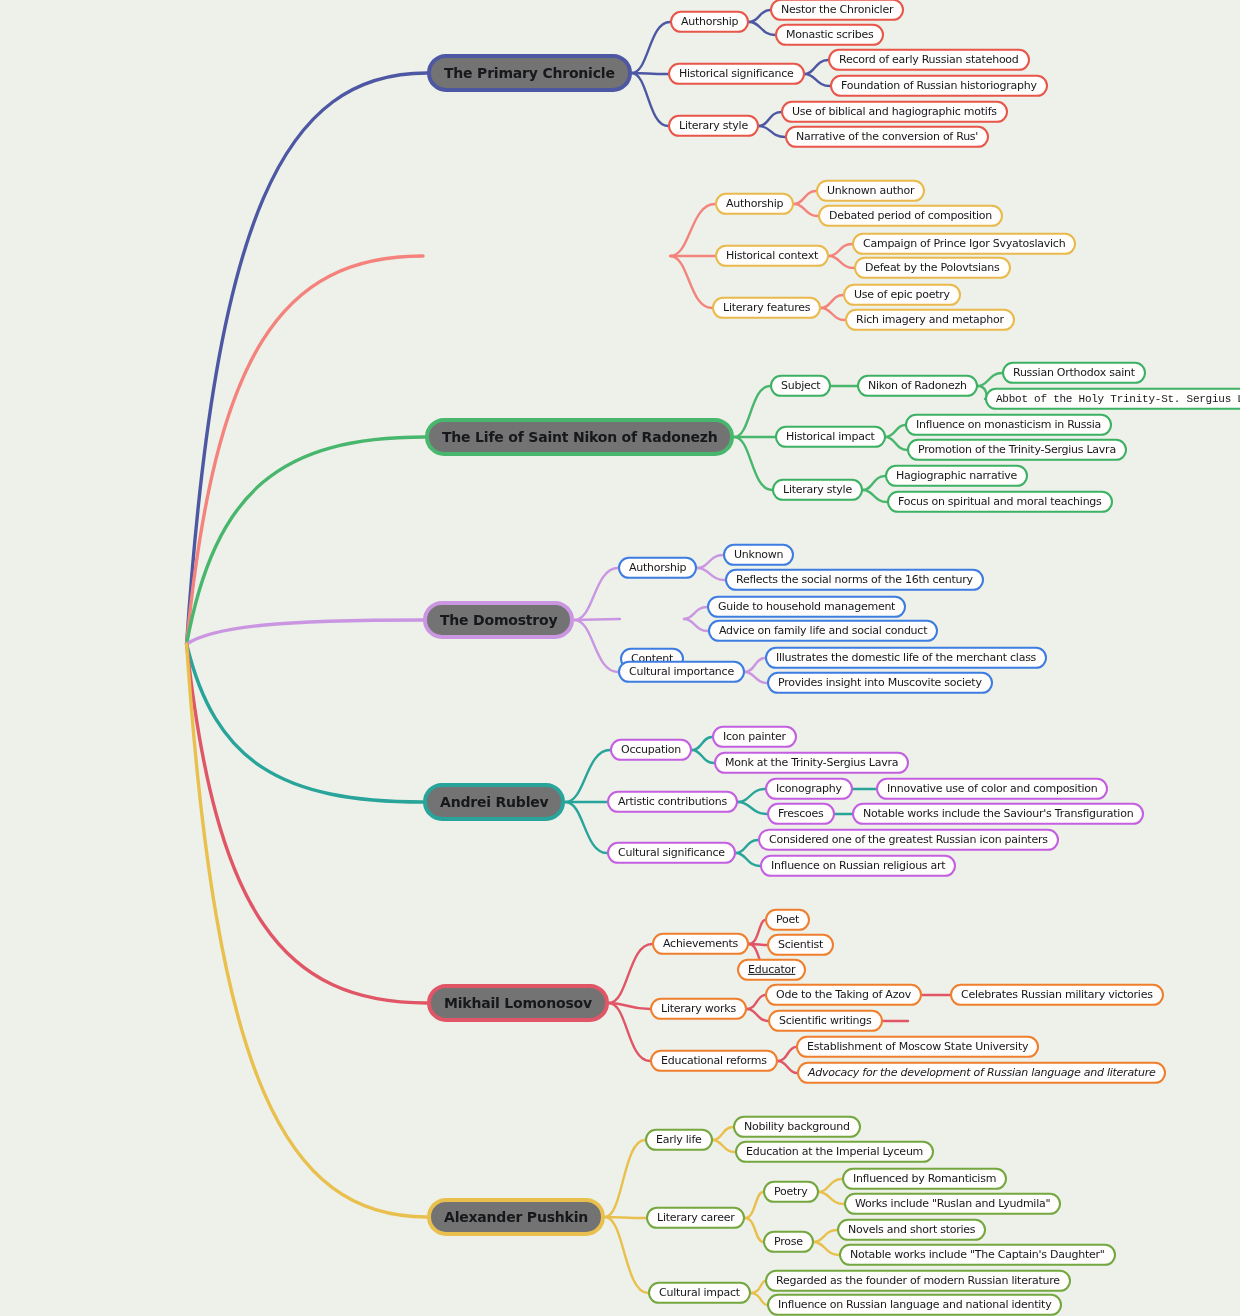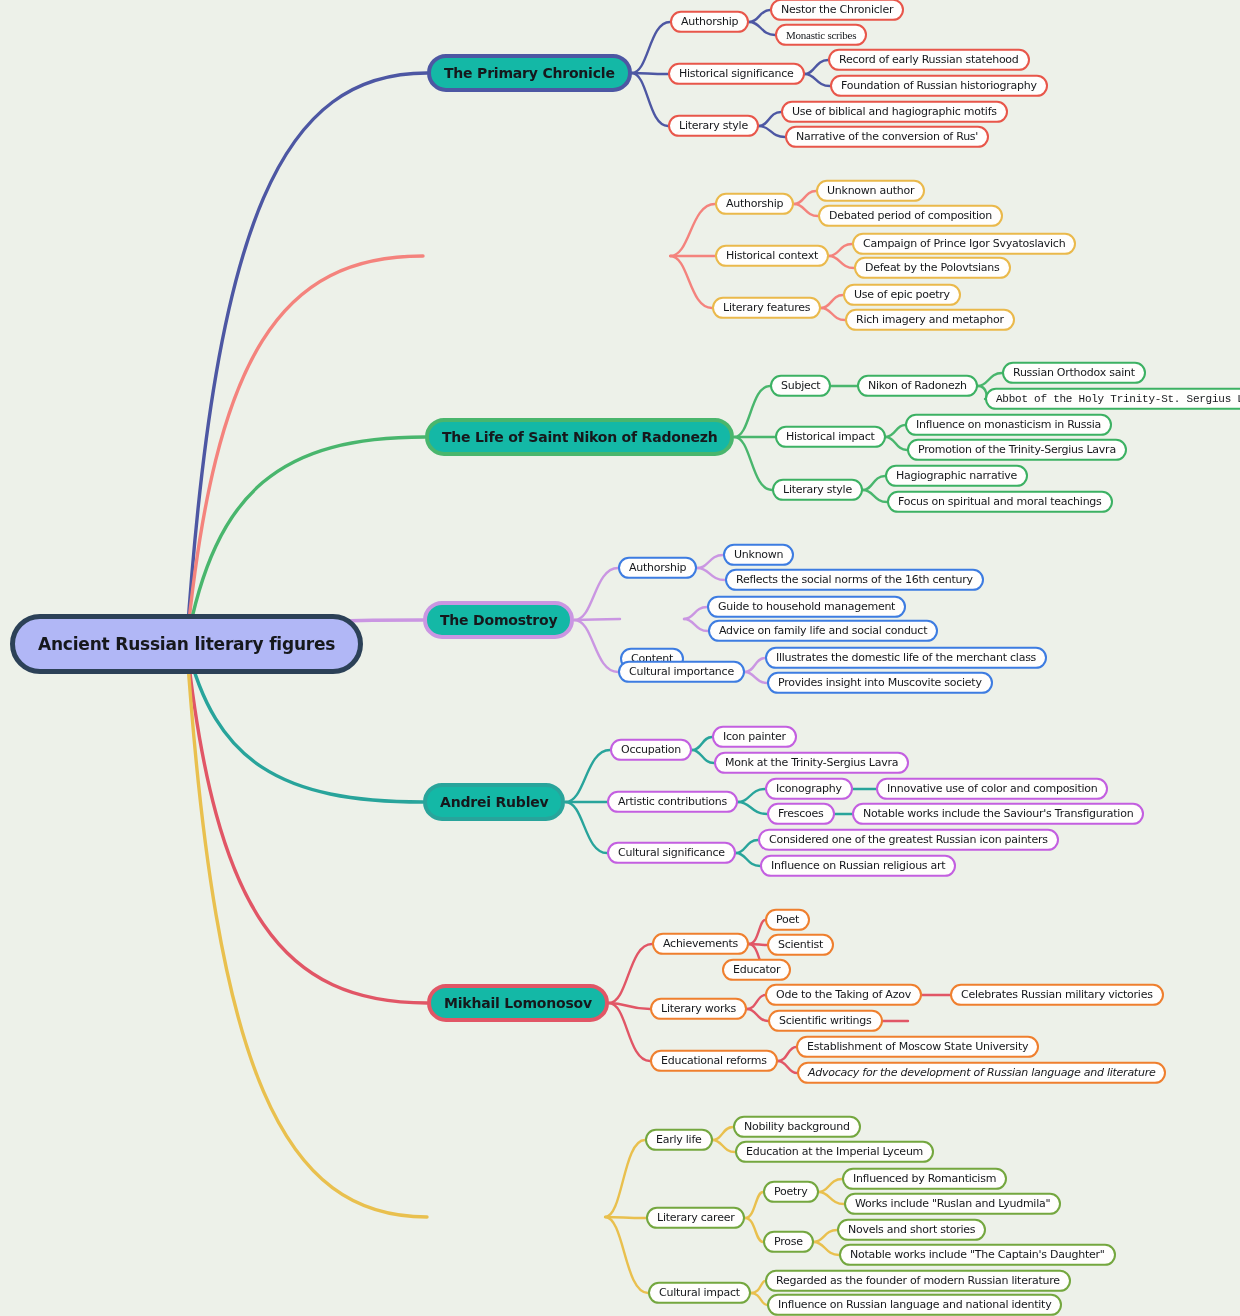--- a/index.html
+++ b/index.html
@@ -11,21 +11,21 @@
   #edges{position:absolute;left:0;top:0;width:1240px;height:1316px;}
   .node{
     position:absolute;transform:translateY(-50%);box-sizing:border-box;
     white-space:nowrap;background:#fffefd;line-height:1.3;
   }
   .root{
     background:#b1b7f6;border:5px solid #2c4157;border-radius:32px;
     padding:14px 23px;font-size:17px;font-weight:bold;letter-spacing:-0.2px;
   }
   .branch{
-    background:#14b8a6;border:4px solid #a21caf;border-radius:21px;
+    background:#737373;border:4px solid #a21caf;border-radius:21px;
     padding:6px 13px;font-size:14px;font-weight:bold;letter-spacing:-0.2px;
   }
   .sub{
     border:2px solid #888;border-radius:12px;
     padding:2px 9px;font-size:11px;letter-spacing:-0.25px;
   }
 </style>
 </head>
 <body>
 
@@ -105,25 +105,24 @@
       <path d="M 745.4,1218 C 755.4,1218 755.4,1192 763,1192" fill="none" stroke="#e9c04e" stroke-width="2.4" stroke-linecap="round"></path>
       <path d="M 818.6,1192 C 829.1,1192 829.1,1179 842,1179" fill="none" stroke="#e9c04e" stroke-width="2.4" stroke-linecap="round"></path>
       <path d="M 818.6,1192 C 830,1192 830,1204 844,1204" fill="none" stroke="#e9c04e" stroke-width="2.4" stroke-linecap="round"></path>
       <path d="M 745.4,1218 C 755.4,1218 755.4,1242 763,1242" fill="none" stroke="#e9c04e" stroke-width="2.4" stroke-linecap="round"></path>
       <path d="M 813.7,1242 C 824.2,1242 824.2,1230 837,1230" fill="none" stroke="#e9c04e" stroke-width="2.4" stroke-linecap="round"></path>
       <path d="M 813.7,1242 C 825.1,1242 825.1,1255 839,1255" fill="none" stroke="#e9c04e" stroke-width="2.4" stroke-linecap="round"></path>
       <path d="M 605.1,1217 C 624.4,1217 624.4,1293 648,1293" fill="none" stroke="#e9c04e" stroke-width="2.4" stroke-linecap="round"></path>
       <path d="M 750.9,1293 C 760.9,1293 760.9,1281 765,1281" fill="none" stroke="#e9c04e" stroke-width="2.4" stroke-linecap="round"></path>
       <path d="M 750.9,1293 C 760.9,1293 760.9,1305 767,1305" fill="none" stroke="#e9c04e" stroke-width="2.4" stroke-linecap="round"></path>
     </svg>
-<div class="node root" style="left: 10px; top: 644px; border-color: rgb(44, 65, 87); background: rgb(177, 183, 246);">Ancient Russian literary figures</div>
     <div class="node branch" style="left: 427px; top: 73px; border-color: rgb(77, 87, 163);">The Primary Chronicle</div>
     <div class="node sub" style="left: 670px; top: 22px; border-color: rgb(232, 86, 74);">Authorship</div>
     <div class="node sub" style="left: 770px; top: 10px; border-color: rgb(232, 86, 74);">Nestor the Chronicler</div>
-    <div class="node sub" style="left: 775px; top: 35px; border-color: rgb(232, 86, 74); font-family: Liberation Serif, serif;">Monastic scribes</div>
+    <div class="node sub" style="left: 775px; top: 35px; border-color: rgb(232, 86, 74);">Monastic scribes</div>
     <div class="node sub" style="left: 668px; top: 74px; border-color: rgb(232, 86, 74);">Historical significance</div>
     <div class="node sub" style="left: 828px; top: 60px; border-color: rgb(232, 86, 74);">Record of early Russian statehood</div>
     <div class="node sub" style="left: 830px; top: 86px; border-color: rgb(232, 86, 74);">Foundation of Russian historiography</div>
     <div class="node sub" style="left: 668px; top: 126px; border-color: rgb(232, 86, 74);">Literary style</div>
     <div class="node sub" style="left: 781px; top: 112px; border-color: rgb(232, 86, 74);">Use of biblical and hagiographic motifs</div>
     <div class="node sub" style="left: 785px; top: 137px; border-color: rgb(232, 86, 74);">Narrative of the conversion of Rus'</div>
     <div class="node sub" style="left: 715px; top: 204px; border-color: rgb(234, 185, 75);">Authorship</div>
     <div class="node sub" style="left: 816px; top: 191px; border-color: rgb(234, 185, 75);">Unknown author</div>
     <div class="node sub" style="left: 818px; top: 216px; border-color: rgb(234, 185, 75);">Debated period of composition</div>
     <div class="node sub" style="left: 715px; top: 256px; border-color: rgb(234, 185, 75);">Historical context</div>
@@ -162,28 +161,29 @@
     <div class="node sub" style="left: 876px; top: 789px; border-color: rgb(195, 95, 224);">Innovative use of color and composition</div>
     <div class="node sub" style="left: 767px; top: 814px; border-color: rgb(195, 95, 224);">Frescoes</div>
     <div class="node sub" style="left: 852px; top: 814px; border-color: rgb(195, 95, 224);">Notable works include the Saviour's Transfiguration</div>
     <div class="node sub" style="left: 607px; top: 853px; border-color: rgb(195, 95, 224);">Cultural significance</div>
     <div class="node sub" style="left: 758px; top: 840px; border-color: rgb(195, 95, 224);">Considered one of the greatest Russian icon painters</div>
     <div class="node sub" style="left: 760px; top: 866px; border-color: rgb(195, 95, 224);">Influence on Russian religious art</div>
     <div class="node branch" style="left: 427px; top: 1003px; border-color: rgb(225, 86, 102);">Mikhail Lomonosov</div>
     <div class="node sub" style="left: 652px; top: 944px; border-color: rgb(239, 127, 46);">Achievements</div>
     <div class="node sub" style="left: 765px; top: 920px; border-color: rgb(239, 127, 46);">Poet</div>
     <div class="node sub" style="left: 767px; top: 945px; border-color: rgb(239, 127, 46);">Scientist</div>
-    <div class="node sub" style="left: 722px; top: 970px; border-color: rgb(239, 127, 46);">Educator</div>
+    <div class="node sub" style="left: 737px; top: 970px; border-color: rgb(239, 127, 46); text-decoration: underline;">Educator</div>
     <div class="node sub" style="left: 650px; top: 1009px; border-color: rgb(239, 127, 46);">Literary works</div>
     <div class="node sub" style="left: 765px; top: 995px; border-color: rgb(239, 127, 46);">Ode to the Taking of Azov</div>
     <div class="node sub" style="left: 950px; top: 995px; border-color: rgb(239, 127, 46);">Celebrates Russian military victories</div>
     <div class="node sub" style="left: 768px; top: 1021px; border-color: rgb(239, 127, 46);">Scientific writings</div>
     <div class="node sub" style="left: 650px; top: 1061px; border-color: rgb(239, 127, 46);">Educational reforms</div>
     <div class="node sub" style="left: 796px; top: 1047px; border-color: rgb(239, 127, 46);">Establishment of Moscow State University</div>
     <div class="node sub" style="left: 797px; top: 1073px; border-color: rgb(239, 127, 46); font-style: italic;">Advocacy for the development of Russian language and literature</div>
+    <div class="node branch" style="left: 427px; top: 1217px; border-color: rgb(233, 192, 78);">Alexander Pushkin</div>
     <div class="node sub" style="left: 645px; top: 1140px; border-color: rgb(116, 167, 63);">Early life</div>
     <div class="node sub" style="left: 733px; top: 1127px; border-color: rgb(116, 167, 63);">Nobility background</div>
     <div class="node sub" style="left: 735px; top: 1152px; border-color: rgb(116, 167, 63);">Education at the Imperial Lyceum</div>
     <div class="node sub" style="left: 646px; top: 1218px; border-color: rgb(116, 167, 63);">Literary career</div>
     <div class="node sub" style="left: 763px; top: 1192px; border-color: rgb(116, 167, 63);">Poetry</div>
     <div class="node sub" style="left: 842px; top: 1179px; border-color: rgb(116, 167, 63);">Influenced by Romanticism</div>
     <div class="node sub" style="left: 844px; top: 1204px; border-color: rgb(116, 167, 63);">Works include "Ruslan and Lyudmila"</div>
     <div class="node sub" style="left: 763px; top: 1242px; border-color: rgb(116, 167, 63);">Prose</div>
     <div class="node sub" style="left: 837px; top: 1230px; border-color: rgb(116, 167, 63);">Novels and short stories</div>
     <div class="node sub" style="left: 839px; top: 1255px; border-color: rgb(116, 167, 63);">Notable works include "The Captain's Daughter"</div>

